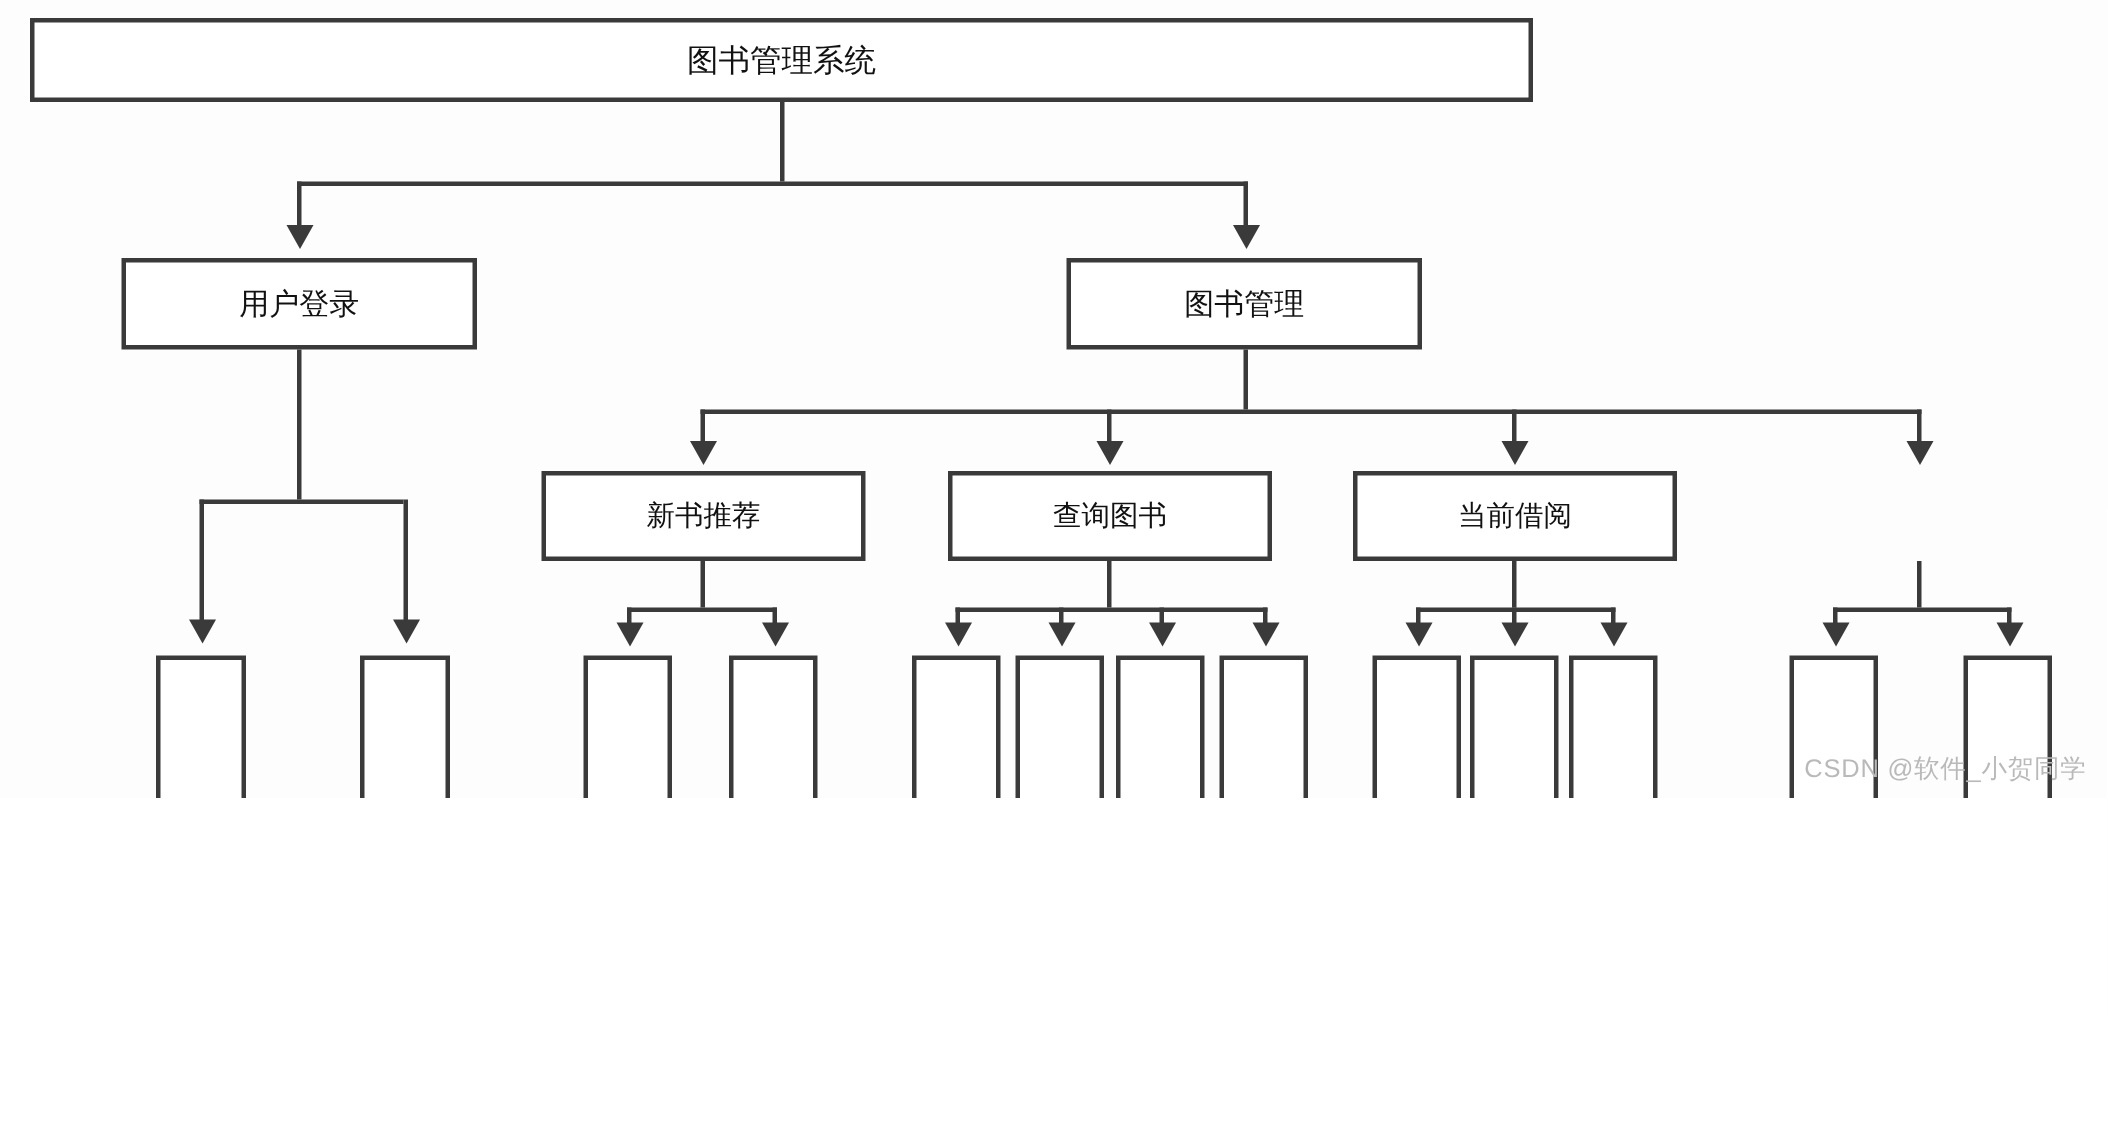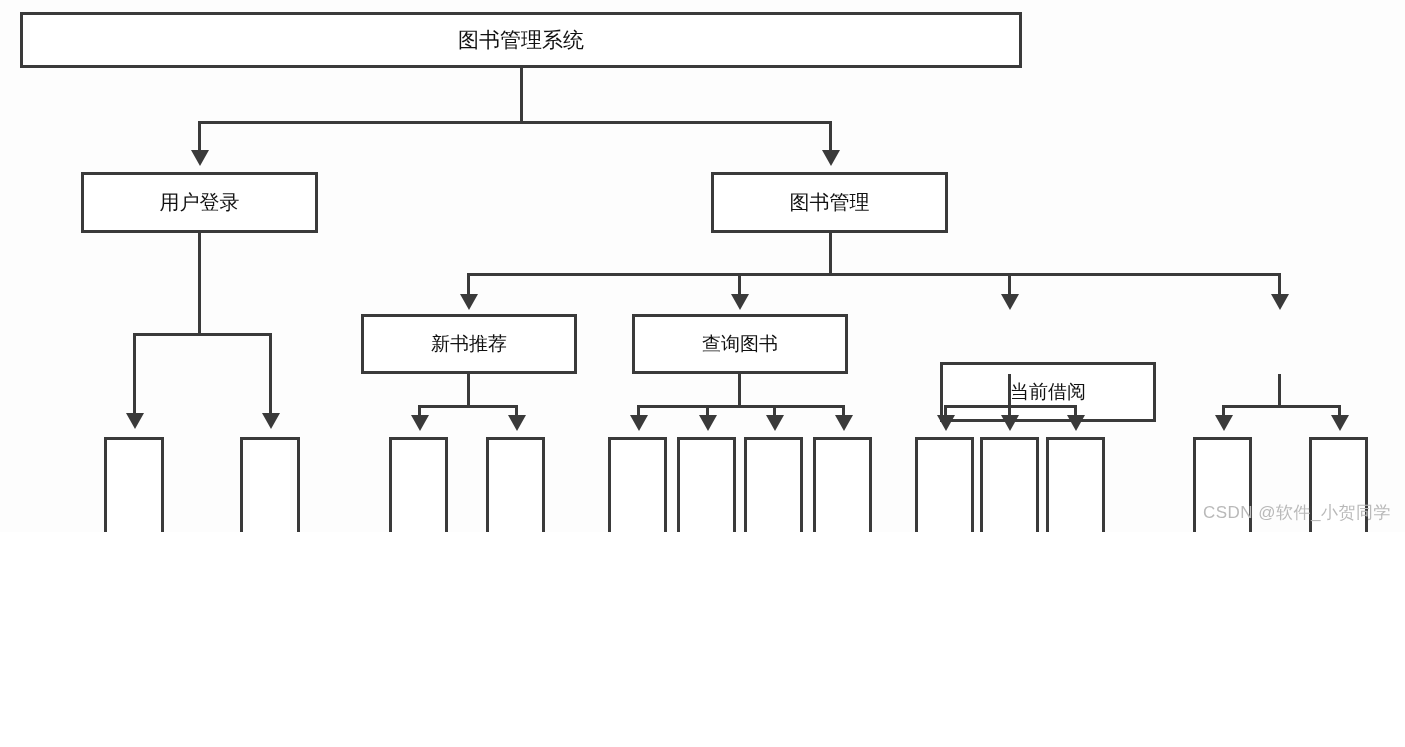--- a/index.html
+++ b/index.html
@@ -133,21 +133,21 @@
   <div class="arrow" style="left:1001px; top:294px;"></div>
   <div class="vline" style="left:1278px; top:273px; height:24px;"></div>
   <div class="arrow" style="left:1271px; top:294px;"></div>
 
   <div class="node level3" style="left:361px; top:314px; width:216px; height:60px;">
     <span>新书推荐</span>
   </div>
   <div class="node level3" style="left:632px; top:314px; width:216px; height:60px;">
     <span>查询图书</span>
   </div>
-  <div class="node level3" style="left:940px; top:314px; width:216px; height:60px;margin-top:48px;">
+  <div class="node level3" style="left:902px; top:314px; width:216px; height:60px;">
     <span>当前借阅</span>
   </div>
 
   <div class="vline" style="left:467px; top:374px; height:31px;"></div>
   <div class="hline" style="left:418px; top:405px; width:100px;"></div>
   <div class="vline" style="left:418px; top:405px; height:13px;"></div>
   <div class="arrow" style="left:411px; top:415px;"></div>
   <div class="vline" style="left:515px; top:405px; height:13px;"></div>
   <div class="arrow" style="left:508px; top:415px;"></div>
 

